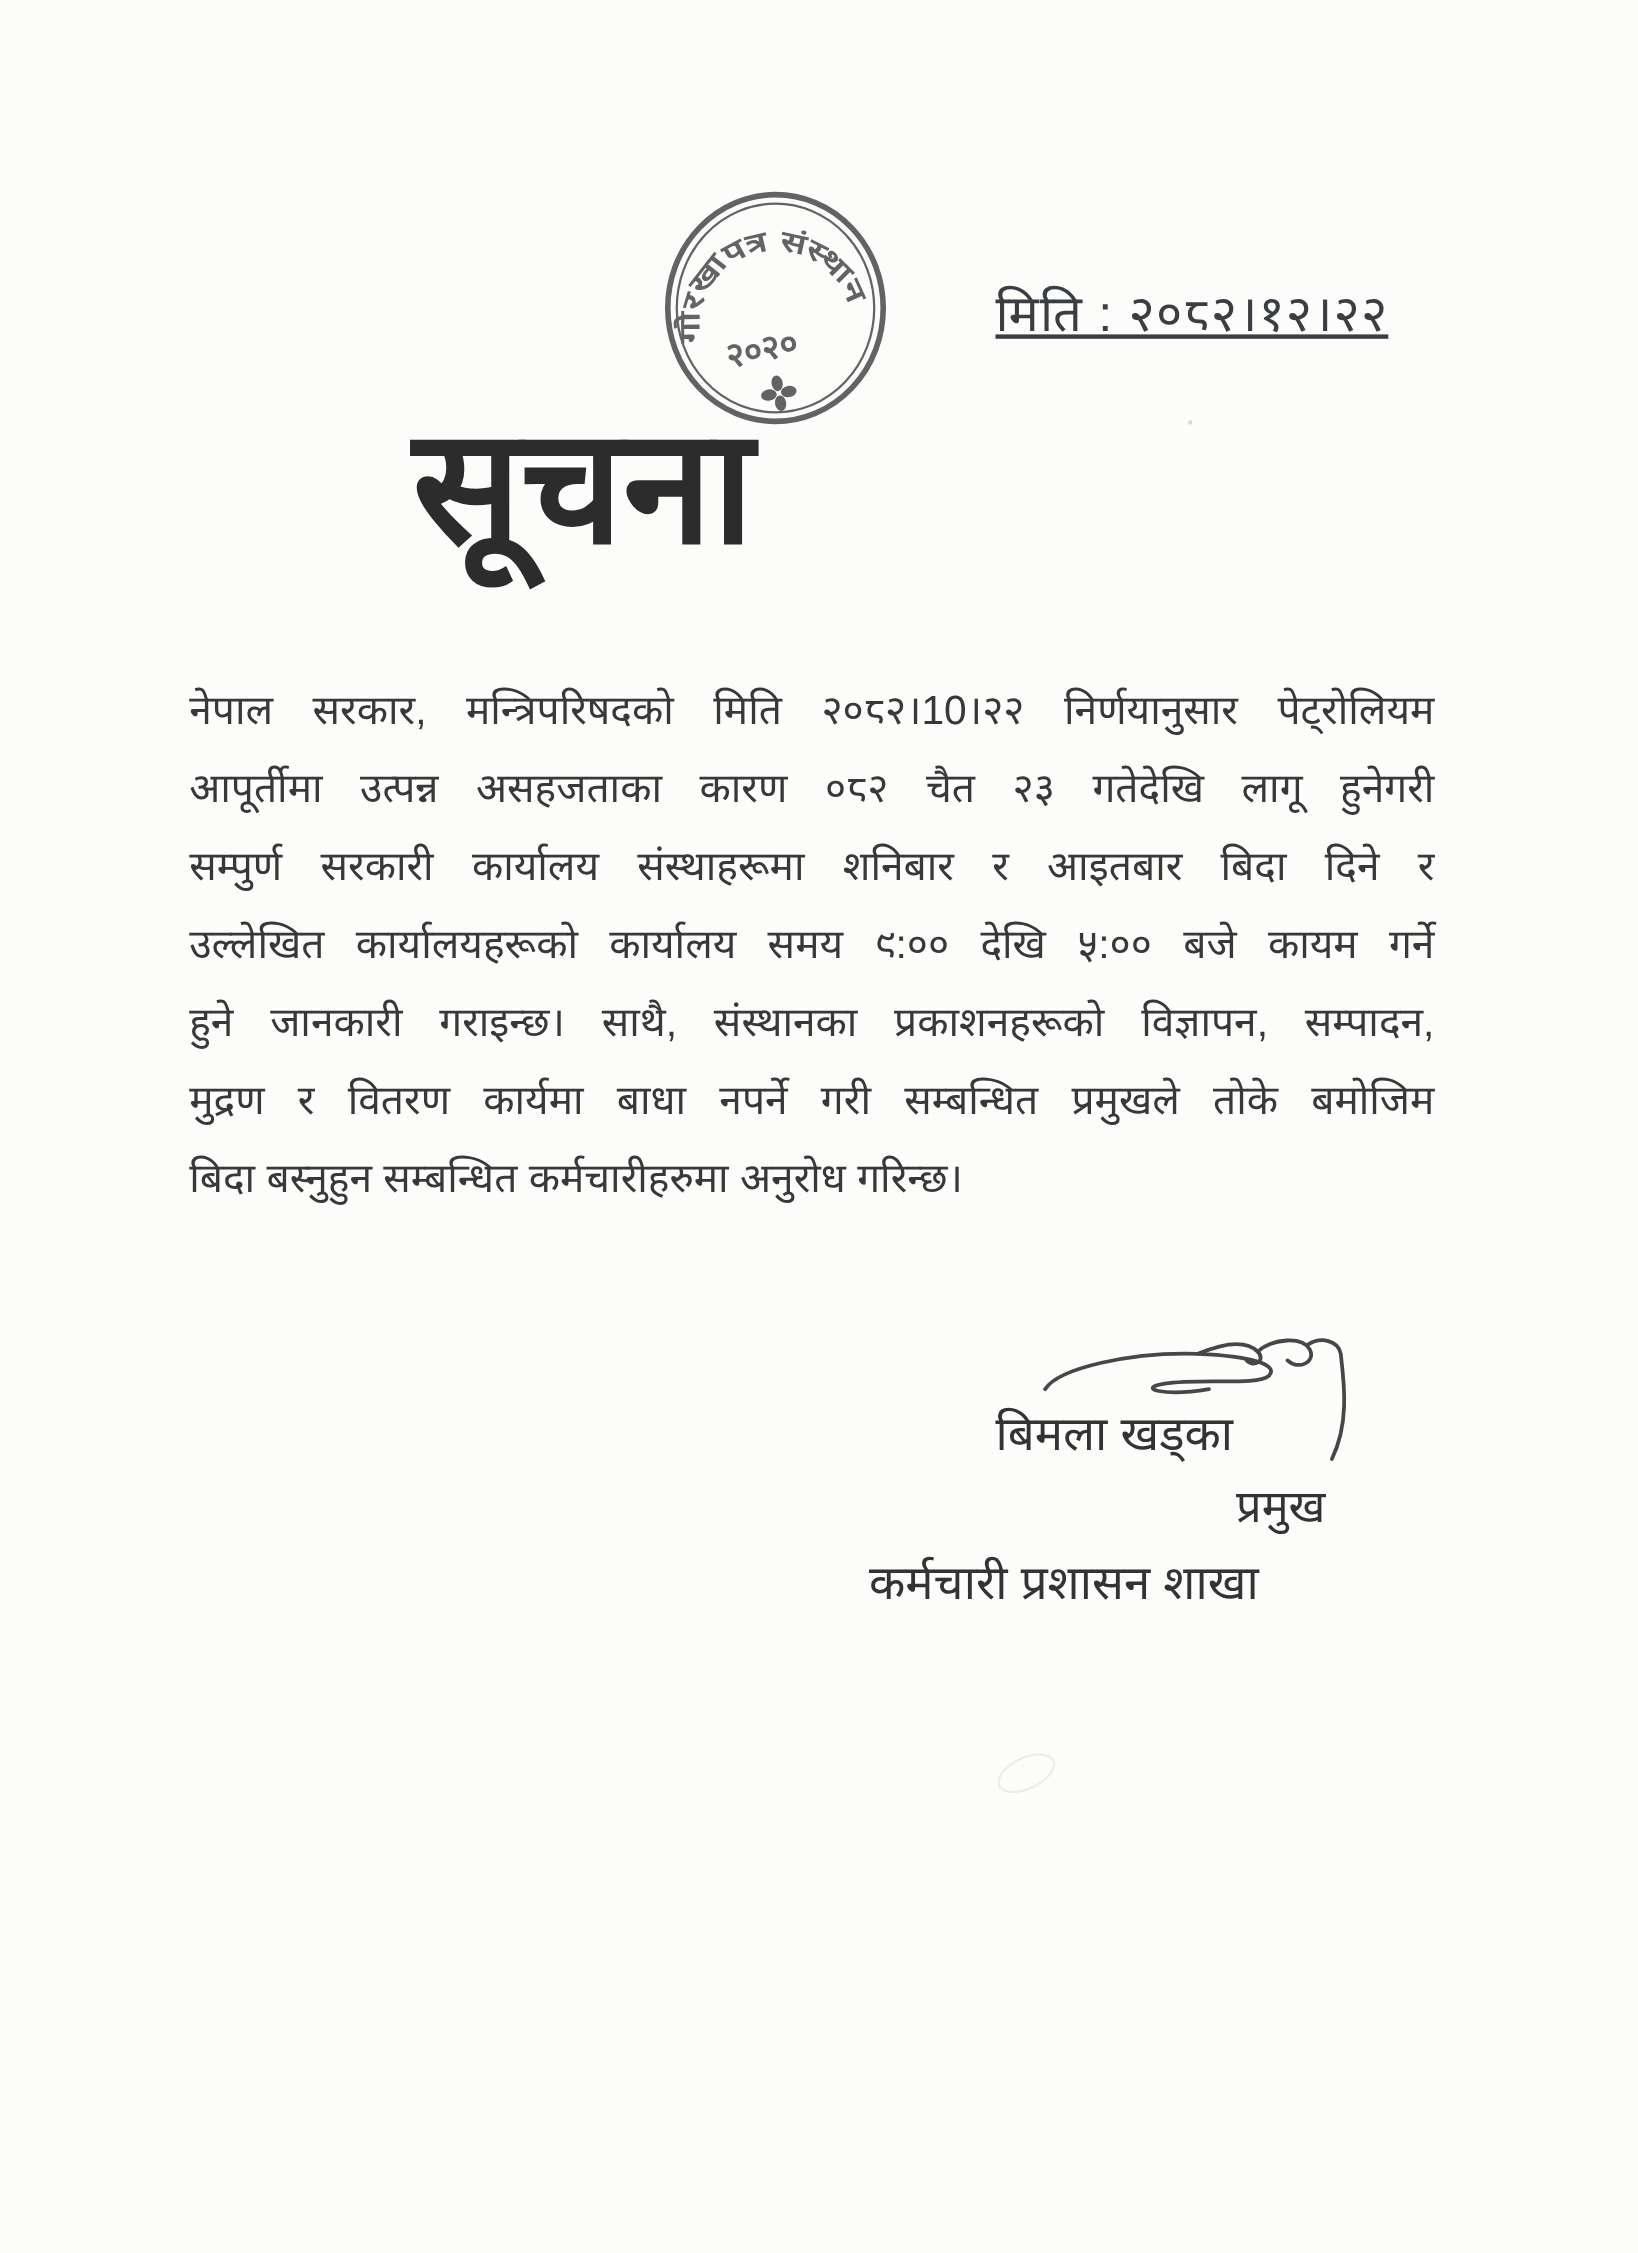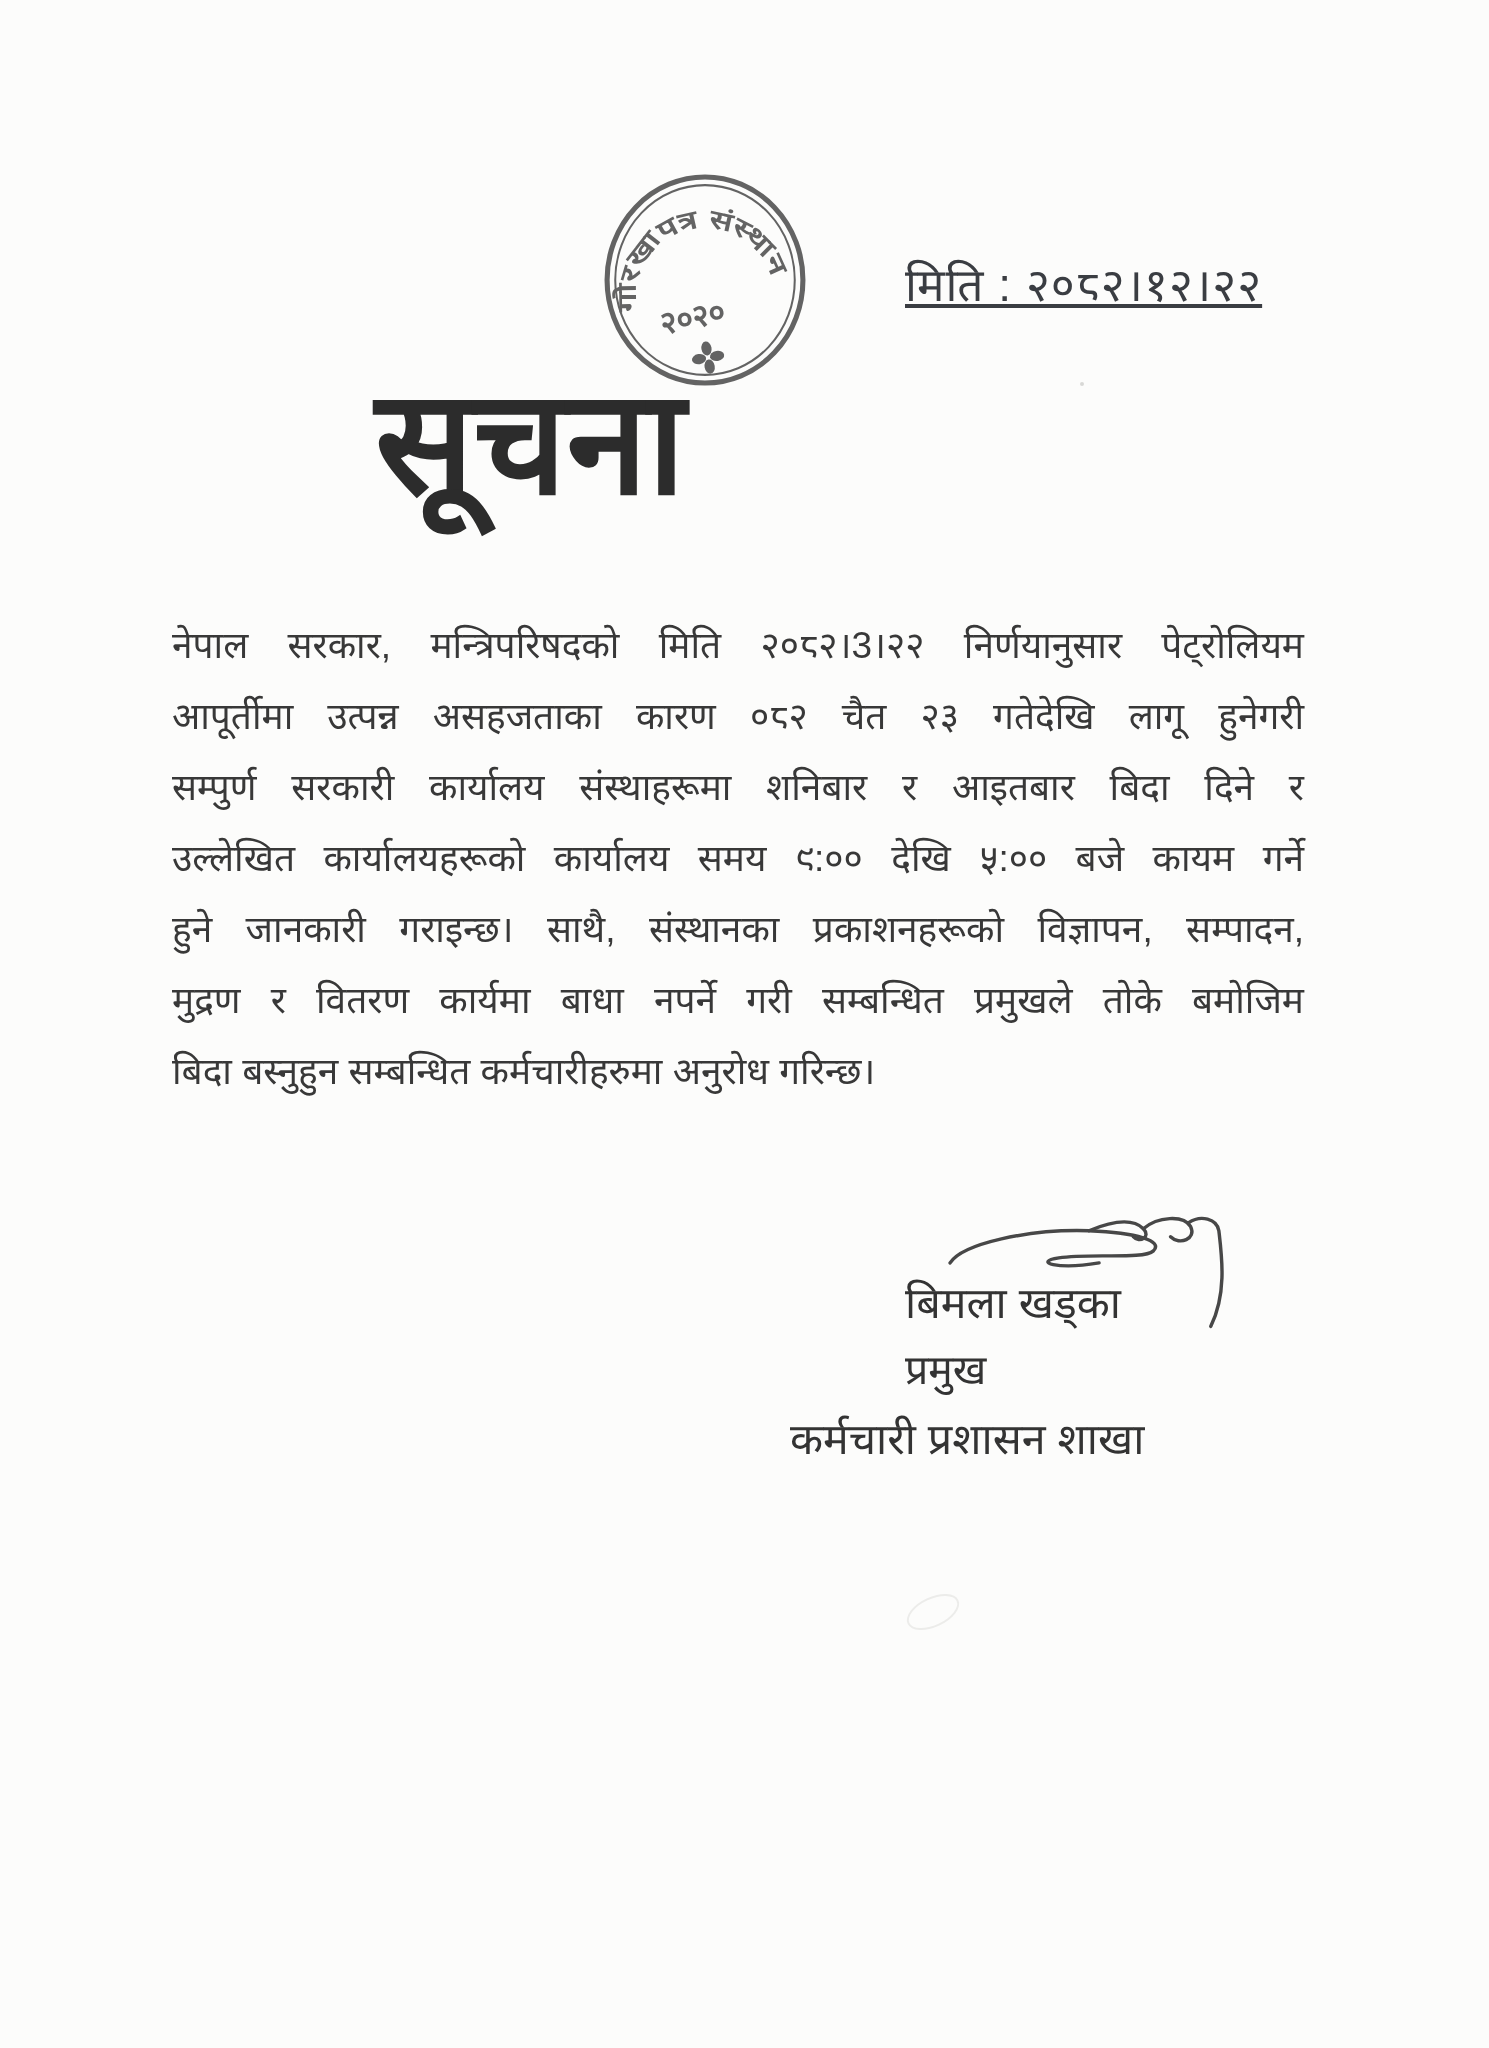--- a/index.html
+++ b/index.html
@@ -38,21 +38,21 @@
   }
   .body-line.last{text-align-last:left;}
   
   .signature-svg{position:absolute;left:938px;top:1212px;width:302px;height:122px;}
   .signatory-name{
     position:absolute;left:905px;top:1272px;width:300px;
     text-align:left;font-size:43px;color:#333;white-space:nowrap;
   }
   .signatory-position{
     position:absolute;left:905px;top:1340px;width:300px;
-    text-align:left;font-size:41px;color:#333;
+    text-align:right;font-size:41px;color:#333;
   }
   .signatory-department{
     position:absolute;left:790px;top:1408px;width:530px;
     font-size:43px;color:#333;white-space:nowrap;
   }
   
   .smudge{
     position:absolute;left:905px;top:1597px;width:52px;height:26px;
     border:2px solid #ececea;border-radius:50%;
     transform:rotate(-25deg);
@@ -83,21 +83,21 @@
       <ellipse cx="112" cy="181" rx="7" ry="5"></ellipse>
       <ellipse cx="103" cy="190" rx="5" ry="7"></ellipse>
     </g>
   </svg>
 
   <div class="date-line">मिति : २०८२।१२।२२</div>
 
   <div class="notice-title">सूचना</div>
 
   <div class="body-block">
-    <div class="body-line">नेपाल सरकार, मन्त्रिपरिषदको मिति २०८२।3।२२ निर्णयानुसार पेट्रोलियम</div>
+    <div class="body-line">नेपाल सरकार, मन्त्रिपरिषदको मिति २०८२।10।२२ निर्णयानुसार पेट्रोलियम</div>
     <div class="body-line">आपूर्तीमा उत्पन्न असहजताका कारण ०८२ चैत २३ गतेदेखि लागू हुनेगरी</div>
     <div class="body-line">सम्पुर्ण सरकारी कार्यालय संस्थाहरूमा शनिबार र आइतबार बिदा दिने र</div>
     <div class="body-line">उल्लेखित कार्यालयहरूको कार्यालय समय ९:०० देखि ५:०० बजे कायम गर्ने</div>
     <div class="body-line">हुने जानकारी गराइन्छ। साथै, संस्थानका प्रकाशनहरूको विज्ञापन, सम्पादन,</div>
     <div class="body-line">मुद्रण र वितरण कार्यमा बाधा नपर्ने गरी सम्बन्धित प्रमुखले तोके बमोजिम</div>
     <div class="body-line last">बिदा बस्नुहुन सम्बन्धित कर्मचारीहरुमा अनुरोध गरिन्छ।</div>
   </div>
 
   <svg class="signature-svg" viewBox="0 0 300 120" xmlns="http://www.w3.org/2000/svg">
     <g fill="none" stroke="#474747" stroke-width="3.4" stroke-linecap="round">

